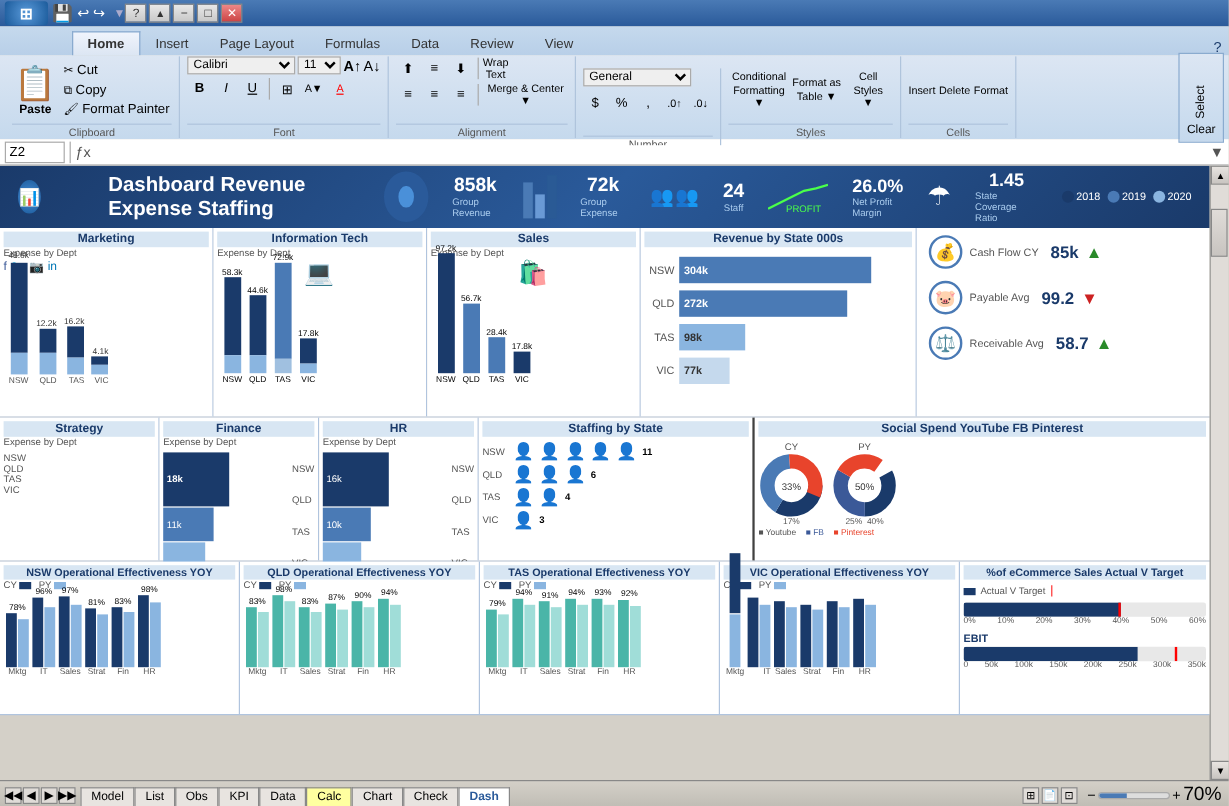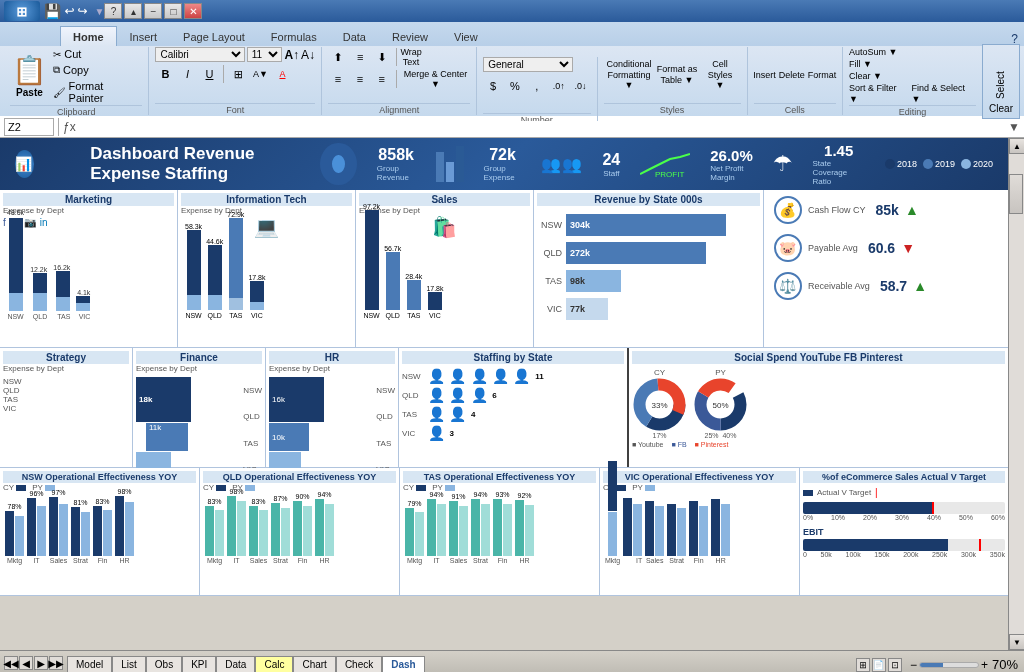--- a/index.html
+++ b/index.html
@@ -292,36 +292,20 @@
 
   <div class="ribbon-group" style="min-width:90px;">
     <div style="flex:1;display:flex;gap:3px;align-items:center;">
       <div style="font-size:9px;text-align:center;cursor:pointer;">Insert</div>
       <div style="font-size:9px;text-align:center;cursor:pointer;">Delete</div>
       <div style="font-size:9px;text-align:right;cursor:pointer;">Format</div>
     </div>
     <div class="ribbon-group-label">Cells</div>
   </div>
 
-  <div class="ribbon-group" style="border-right:none;min-width:130px;">
-    <div style="flex:1;display:flex;flex-direction:column;gap:2px;width:100%;">
-      <div style="font-size:9px;cursor:pointer;">AutoSum ▼</div>
-      <div style="font-size:9px;cursor:pointer;">Fill ▼</div>
-      <div style="display:flex;gap:4px;align-items:center;">
-        <div style="font-size:9px;cursor:pointer;">Clear ▼</div>
-      </div>
-      <div style="display:flex;gap:4px;">
-        <div style="font-size:9px;cursor:pointer;line-height:1.2;">Sort &amp;
-Filter ▼</div>
-        <div style="font-size:9px;cursor:pointer;line-height:1.2;">Find &amp;
-Select ▼</div>
-      </div>
-    </div>
-    <div class="ribbon-group-label">Editing</div>
-  </div>
 
   <div style="display:flex;flex-direction:column;gap:4px;margin-left:auto;padding:4px 6px;border:1px solid #8aabcf;background:linear-gradient(to bottom,#dce6f3,#c5d9ed);">
     <div style="font-size:10px;cursor:pointer;writing-mode:vertical-rl;text-orientation:mixed;transform:rotate(180deg);height:50px;display:flex;align-items:center;">Select</div>
     <div style="font-size:10px;cursor:pointer;">Clear</div>
   </div>
 </div>
 
 <div class="formula-bar">
   <input class="cell-ref" value="Z2" style="">
   <div style="width:1px;height:18px;background:#aaa;"></div>
@@ -547,21 +531,21 @@
             <div style="width:28px;height:28px;border-radius:50%;border:2px solid #4a7ab5;display:flex;align-items:center;justify-content:center;font-size:14px;">💰</div>
             <div style="display:flex;flex-direction:column;">
               <div style="font-size:9px;color:#555;">Cash Flow CY</div>
             </div>
             <div style="font-size:14px;font-weight:bold;color:#1a3a6a;margin-left:4px;">85k</div>
             <div style="color:#2a8a2a;font-size:14px;">▲</div>
           </div>
           <div style="display:flex;align-items:center;margin-bottom:10px;gap:6px;">
             <div style="width:28px;height:28px;border-radius:50%;border:2px solid #4a7ab5;display:flex;align-items:center;justify-content:center;font-size:14px;">🐷</div>
             <div style="font-size:9px;color:#555;">Payable Avg</div>
-            <div style="font-size:14px;font-weight:bold;color:#1a3a6a;margin-left:4px;">60.6</div>
+            <div style="font-size:14px;font-weight:bold;color:#1a3a6a;margin-left:4px;">99.2</div>
             <div style="color:#cc2222;font-size:14px;">▼</div>
           </div>
           <div style="display:flex;align-items:center;gap:6px;">
             <div style="width:28px;height:28px;border-radius:50%;border:2px solid #4a7ab5;display:flex;align-items:center;justify-content:center;font-size:14px;">⚖️</div>
             <div style="font-size:9px;color:#555;">Receivable Avg</div>
             <div style="font-size:14px;font-weight:bold;color:#1a3a6a;margin-left:4px;">58.7</div>
             <div style="color:#2a8a2a;font-size:14px;">▲</div>
           </div>
         </div>
       </div>
@@ -582,21 +566,21 @@
         </div>
 
         <div style="width:133px;border-right:1px solid #b0c4de;background:white;padding:3px;">
           <div style="font-size:10px;font-weight:bold;text-align:center;color:#1a3a6a;background:#d8e6f3;padding:1px 0;">Finance</div>
           <div style="font-size:8px;color:#555;">Expense by Dept</div>
           <div style="display:flex;gap:3px;margin-top:4px;">
             <div style="flex:1;display:flex;flex-direction:column;align-items:flex-start;gap:1px;">
               <div style="height:45px;width:55px;background:#1a3a6a;display:flex;align-items:center;padding-left:3px;">
                   <span style="color:white;font-size:8px;font-weight:bold;">18k</span>
                 </div>
-              <div style="height:28px;width:42px;background:#4a7ab5;display:flex;padding-left:3px;margin-left:10px;">
+              <div style="height:28px;width:42px;background:#4a7ab5;display:flex;align-items:center;padding-left:3px;">
                   <span style="color:white;font-size:8px;">11k</span>
                 </div>
               <div style="height:18px;width:35px;background:#8ab5e0;"></div>
               <div style="height:12px;width:18px;background:#c5d9ed;display:flex;align-items:center;padding-left:2px;">
                   <span style="color:#333;font-size:7px;">5k</span>
                 </div>
             </div>
             <div style="display:flex;flex-direction:column;justify-content:space-around;font-size:8px;color:#555;">
               <span>NSW</span>
                 <span>QLD</span>
@@ -1013,16 +997,16 @@
       <div style="cursor:pointer;border:1px solid #888;background:#e0dcd8;width:14px;height:14px;display:flex;align-items:center;justify-content:center;font-size:9px;">⊞</div>
       <div style="cursor:pointer;border:1px solid #888;background:#e0dcd8;width:14px;height:14px;display:flex;align-items:center;justify-content:center;font-size:9px;">📄</div>
       <div style="cursor:pointer;border:1px solid #888;background:#e0dcd8;width:14px;height:14px;display:flex;align-items:center;justify-content:center;font-size:9px;">⊡</div>
     </div>
     <div style="display:flex;align-items:center;gap:2px;">
       <div style="cursor:pointer;font-size:12px;">−</div>
       <div style="width:60px;height:6px;background:#ddd;border:1px solid #aaa;border-radius:3px;overflow:hidden;">
         <div style="width:40%;height:100%;background:#4a7ab5;"></div>
       </div>
       <div style="cursor:pointer;font-size:12px;">+</div>
-      <div style="font-size:13px;min-width:28px;text-align:right;">70%</div>
+      <div style="font-size:16px;min-width:28px;">70%</div>
     </div>
   </div>
 </div>
 
 </body></html>

